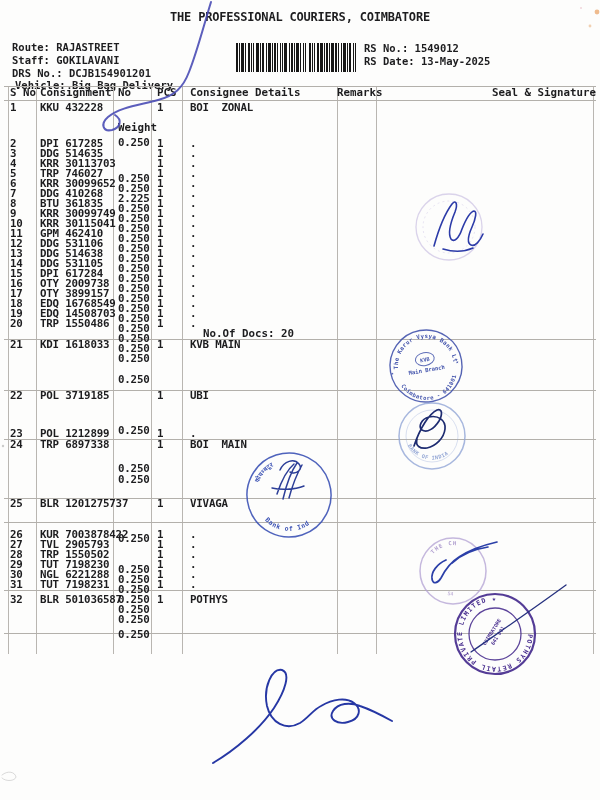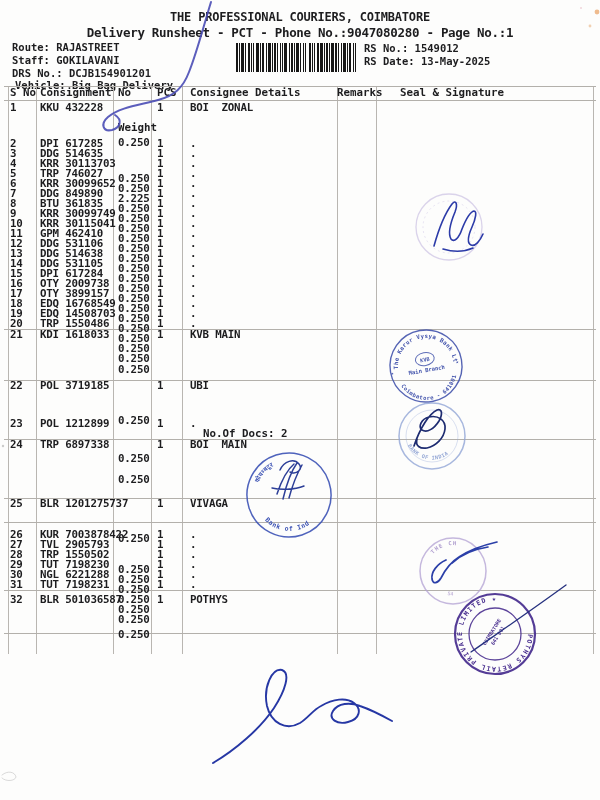--- a/index.html
+++ b/index.html
@@ -16,34 +16,33 @@
   
   .vline{position:absolute;width:1px;background:#b9b6b1;top:86px;height:568px;}
   .hline{position:absolute;left:4px;width:592px;height:1px;background:#b3b0ab;}
   .thead{left:4px;top:87px;width:592px;display:grid;
          grid-template-columns:34px 77px 37px 31px 154px 39px 1fr;
          font-size:10.8px;line-height:12px;white-space:pre;}
   .tbody{left:4px;top:103px;width:592px;}
   .t-row{display:grid;grid-template-columns:34px 77px 37px 31px 154px 39px 1fr;
          height:10px;line-height:10px;font-size:10.8px;white-space:pre;letter-spacing:-0.2px;}
   .c-sno{padding-left:6px;} .c-cons{padding-left:2px;} .c-wt{padding-left:3px;margin-top:35px;}
-  .c-pcs{padding-left:5px;} .c-cgn{padding-left:7px;} .c-seal{padding-left:24px;}
+  .c-pcs{padding-left:5px;} .c-cgn{padding-left:7px;} .c-seal{padding-left:24px;text-align:right;}
   .note-row{height:10px;line-height:10px;font-size:10.8px;padding-left:199px;white-space:pre;}
   .t-sep{height:1px;background:#b3b0ab;margin-top:0;}
   svg{display:block;}
   .stamp{position:absolute;pointer-events:none;}
   .ink{position:absolute;left:0;top:0;pointer-events:none;}
 </style>
 </head>
 <body>
 
 <div class="page">
 
   <div class="abs title">THE PROFESSIONAL COURIERS, COIMBATORE</div>
-  <div class="abs subtitle">Delivery Runsheet - PCT - Phone No.:9047080280 - Page No.:1</div>
 
   <div class="abs il" style="top:41px;"><span>Route:</span> <span>RAJASTREET</span></div>
   <div class="abs il" style="top:54px;"><span>Staff:</span> <span>GOKILAVANI</span></div>
   <div class="abs il" style="top:67px;"><span>DRS No.:</span> <span>DCJB154901201</span></div>
   <div class="abs il" style="top:79px;left:15px;"><span>Vehicle:</span> <span>Big Bag Delivery</span></div>
 
   <div class="abs ir" style="top:42px;"><span>RS No.:</span> <span>1549012</span></div>
   <div class="abs ir" style="top:55px;"><span>RS Date:</span> <span>13-May-2025</span></div>
 
   <div class="abs barcode" id="barcode"><span class="b" style="width: 2px;"></span><span style="width: 1px;"></span><span class="b" style="width: 1px;"></span><span style="width: 1px;"></span><span class="b" style="width: 3px;"></span><span style="width: 1px;"></span><span class="b" style="width: 1px;"></span><span style="width: 2px;"></span><span class="b" style="width: 2px;"></span><span style="width: 1px;"></span><span class="b" style="width: 1px;"></span><span style="width: 1px;"></span><span class="b" style="width: 1px;"></span><span style="width: 2px;"></span><span class="b" style="width: 3px;"></span><span style="width: 1px;"></span><span class="b" style="width: 1px;"></span><span style="width: 1px;"></span><span class="b" style="width: 2px;"></span><span style="width: 2px;"></span><span class="b" style="width: 1px;"></span><span style="width: 1px;"></span><span class="b" style="width: 3px;"></span><span style="width: 1px;"></span><span class="b" style="width: 1px;"></span><span style="width: 1px;"></span><span class="b" style="width: 2px;"></span><span style="width: 1px;"></span><span class="b" style="width: 1px;"></span><span style="width: 2px;"></span><span class="b" style="width: 1px;"></span><span style="width: 1px;"></span><span class="b" style="width: 1px;"></span><span style="width: 1px;"></span><span class="b" style="width: 3px;"></span><span style="width: 2px;"></span><span class="b" style="width: 1px;"></span><span style="width: 1px;"></span><span class="b" style="width: 2px;"></span><span style="width: 1px;"></span><span class="b" style="width: 1px;"></span><span style="width: 1px;"></span><span class="b" style="width: 3px;"></span><span style="width: 1px;"></span><span class="b" style="width: 1px;"></span><span style="width: 2px;"></span><span class="b" style="width: 1px;"></span><span style="width: 1px;"></span><span class="b" style="width: 1px;"></span><span style="width: 3px;"></span><span class="b" style="width: 2px;"></span><span style="width: 1px;"></span><span class="b" style="width: 1px;"></span><span style="width: 1px;"></span><span class="b" style="width: 1px;"></span><span style="width: 2px;"></span><span class="b" style="width: 2px;"></span><span style="width: 1px;"></span><span class="b" style="width: 3px;"></span><span style="width: 1px;"></span><span class="b" style="width: 1px;"></span><span style="width: 1px;"></span><span class="b" style="width: 2px;"></span><span style="width: 1px;"></span><span class="b" style="width: 1px;"></span><span style="width: 1px;"></span><span class="b" style="width: 3px;"></span><span style="width: 1px;"></span><span class="b" style="width: 2px;"></span><span style="width: 1px;"></span><span class="b" style="width: 1px;"></span><span style="width: 2px;"></span><span class="b" style="width: 1px;"></span><span style="width: 1px;"></span><span class="b" style="width: 3px;"></span><span style="width: 1px;"></span><span class="b" style="width: 1px;"></span><span style="width: 1px;"></span><span class="b" style="width: 2px;"></span><span style="width: 2px;"></span><span class="b" style="width: 1px;"></span><span style="width: 1px;"></span><span class="b" style="width: 1px;"></span><span style="width: 3px;"></span></div>
@@ -70,44 +69,44 @@
   </div>
 
   <div class="abs tbody" id="tbody">
       <div>
         <div class="t-row" style="margin-bottom: 26px;"><div class="c-sno">1</div><div class="c-cons">KKU 432228</div><div class="c-wt">0.250</div><div class="c-pcs">1</div><div class="c-cgn">BOI  ZONAL</div><div></div><div></div></div>
         <div class="t-row"><div class="c-sno">2</div><div class="c-cons">DPI 617285</div><div class="c-wt">0.250</div><div class="c-pcs">1</div><div class="c-cgn">.</div><div></div><div></div></div>
         <div class="t-row"><div class="c-sno">3</div><div class="c-cons">DDG 514635</div><div class="c-wt">0.250</div><div class="c-pcs">1</div><div class="c-cgn">.</div><div></div><div></div></div>
         <div class="t-row"><div class="c-sno">4</div><div class="c-cons">KRR 30113703</div><div class="c-wt">2.225</div><div class="c-pcs">1</div><div class="c-cgn">.</div><div></div><div></div></div>
         <div class="t-row"><div class="c-sno">5</div><div class="c-cons">TRP 746027</div><div class="c-wt">0.250</div><div class="c-pcs">1</div><div class="c-cgn">.</div><div></div><div></div></div>
         <div class="t-row"><div class="c-sno">6</div><div class="c-cons">KRR 30099652</div><div class="c-wt">0.250</div><div class="c-pcs">1</div><div class="c-cgn">.</div><div></div><div></div></div>
-        <div class="t-row"><div class="c-sno">7</div><div class="c-cons">DDG 849890</div><div class="c-wt">0.250</div><div class="c-pcs">1</div><div class="c-cgn">.</div><div></div><div></div></div>
+        <div class="t-row"><div class="c-sno">7</div><div class="c-cons">DDG 410268</div><div class="c-wt">0.250</div><div class="c-pcs">1</div><div class="c-cgn">.</div><div></div><div></div></div>
         <div class="t-row"><div class="c-sno">8</div><div class="c-cons">BTU 361835</div><div class="c-wt">0.250</div><div class="c-pcs">1</div><div class="c-cgn">.</div><div></div><div></div></div>
         <div class="t-row"><div class="c-sno">9</div><div class="c-cons">KRR 30099749</div><div class="c-wt">0.250</div><div class="c-pcs">1</div><div class="c-cgn">.</div><div></div><div></div></div>
         <div class="t-row"><div class="c-sno">10</div><div class="c-cons">KRR 30115041</div><div class="c-wt">0.250</div><div class="c-pcs">1</div><div class="c-cgn">.</div><div></div><div></div></div>
         <div class="t-row"><div class="c-sno">11</div><div class="c-cons">GPM 462410</div><div class="c-wt">0.250</div><div class="c-pcs">1</div><div class="c-cgn">.</div><div></div><div></div></div>
         <div class="t-row"><div class="c-sno">12</div><div class="c-cons">DDG 531106</div><div class="c-wt">0.250</div><div class="c-pcs">1</div><div class="c-cgn">.</div><div></div><div></div></div>
         <div class="t-row"><div class="c-sno">13</div><div class="c-cons">DDG 514638</div><div class="c-wt">0.250</div><div class="c-pcs">1</div><div class="c-cgn">.</div><div></div><div></div></div>
         <div class="t-row"><div class="c-sno">14</div><div class="c-cons">DDG 531105</div><div class="c-wt">0.250</div><div class="c-pcs">1</div><div class="c-cgn">.</div><div></div><div></div></div>
         <div class="t-row"><div class="c-sno">15</div><div class="c-cons">DPI 617284</div><div class="c-wt">0.250</div><div class="c-pcs">1</div><div class="c-cgn">.</div><div></div><div></div></div>
         <div class="t-row"><div class="c-sno">16</div><div class="c-cons">OTY 2009738</div><div class="c-wt">0.250</div><div class="c-pcs">1</div><div class="c-cgn">.</div><div></div><div></div></div>
         <div class="t-row"><div class="c-sno">17</div><div class="c-cons">OTY 3899157</div><div class="c-wt">0.250</div><div class="c-pcs">1</div><div class="c-cgn">.</div><div></div><div></div></div>
         <div class="t-row"><div class="c-sno">18</div><div class="c-cons">EDQ 16768549</div><div class="c-wt">0.250</div><div class="c-pcs">1</div><div class="c-cgn">.</div><div></div><div></div></div>
         <div class="t-row"><div class="c-sno">19</div><div class="c-cons">EDQ 14508703</div><div class="c-wt">0.250</div><div class="c-pcs">1</div><div class="c-cgn">.</div><div></div><div></div></div>
         <div class="t-row"><div class="c-sno">20</div><div class="c-cons">TRP 1550486</div><div class="c-wt">0.250</div><div class="c-pcs">1</div><div class="c-cgn">.</div><div></div><div></div></div>
+        <div class="note-row">No.Of Docs: 20</div>
       </div>
       <div class="t-sep"></div>
       <div>
         <div class="t-row" style="margin-bottom: 40px;"><div class="c-sno">21</div><div class="c-cons">KDI 1618033</div><div class="c-wt">0.250</div><div class="c-pcs">1</div><div class="c-cgn">KVB MAIN</div><div></div><div></div></div>
       </div>
       <div class="t-sep"></div>
       <div>
         <div class="t-row" style="margin-bottom: 28px;"><div class="c-sno">22</div><div class="c-cons">POL 3719185</div><div class="c-wt">0.250</div><div class="c-pcs">1</div><div class="c-cgn">UBI</div><div></div><div></div></div>
         <div class="t-row"><div class="c-sno">23</div><div class="c-cons">POL 1212899</div><div class="c-wt">0.250</div><div class="c-pcs">1</div><div class="c-cgn">.</div><div></div><div></div></div>
-        <div class="note-row">No.Of Docs: 2</div>
       </div>
       <div class="t-sep"></div>
       <div>
         <div class="t-row" style="margin-bottom: 48px;"><div class="c-sno">24</div><div class="c-cons">TRP 6897338</div><div class="c-wt">0.250</div><div class="c-pcs">1</div><div class="c-cgn">BOI  MAIN</div><div></div><div></div></div>
       </div>
       <div class="t-sep"></div>
       <div>
         <div class="t-row" style="margin-bottom: 13px;"><div class="c-sno">25</div><div class="c-cons">BLR 1201275737</div><div class="c-wt">0.250</div><div class="c-pcs">1</div><div class="c-cgn">VIVAGA</div><div></div><div></div></div>
       </div>
       <div class="t-sep"></div>

